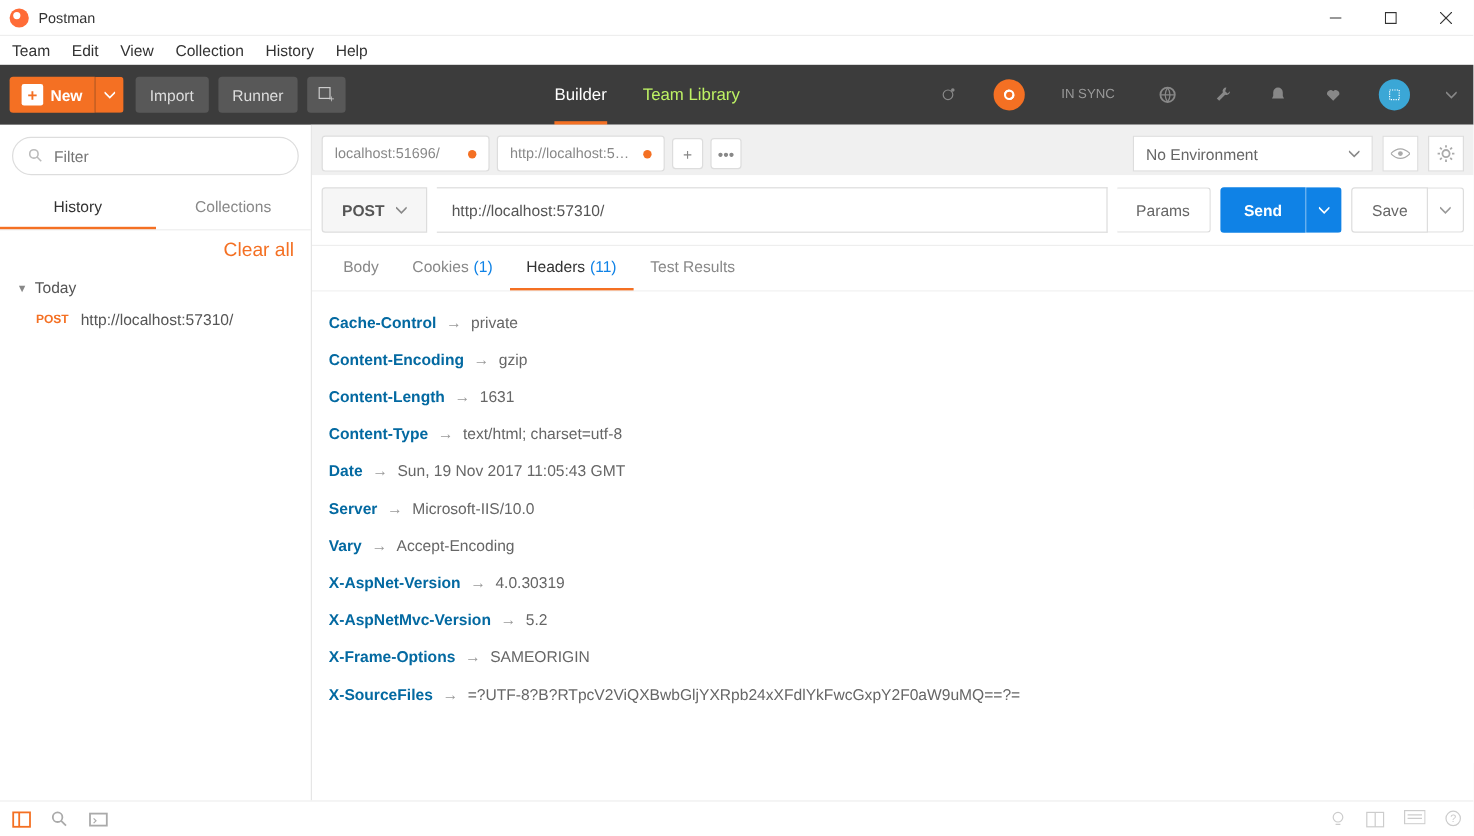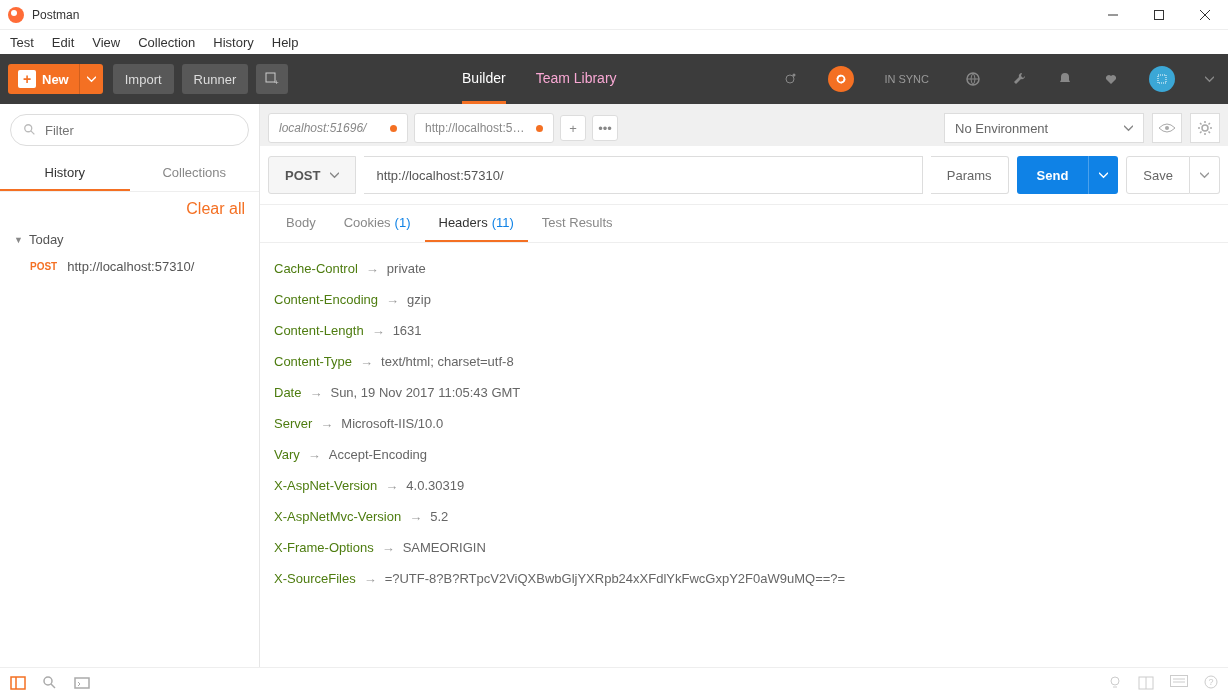--- a/index.html
+++ b/index.html
@@ -11,21 +11,21 @@
 .titlebar .winbtn { width: 46px; height: 30px; display:flex; align-items:center; justify-content:center; color:#333;}
 .winbtn svg{width:10px;height:10px;}
 .menubar { height: 24px; display:flex; align-items:center; gap:18px; padding:0 10px; background:#fff; font-size:13px; color:#333;}
 .menubar span{cursor:default;}
 .toolbar { height: 50px; background:#3c3c3c; display:flex; align-items:center; padding:0 8px; color:#ccc;}
 .btn-new { background:#f47023; color:#fff; height:30px; display:flex; align-items:center; padding:0 10px; border-radius:3px 0 0 3px; font-weight:600; font-size:13px;}
 .btn-new .plus{width:18px;height:18px;background:#fff;color:#f47023;border-radius:2px;display:flex;align-items:center;justify-content:center;font-weight:bold;margin-right:6px;font-size:14px;}
 .btn-new-drop{width:24px;height:30px;background:#f47023;border-left:1px solid rgba(0,0,0,0.15);border-radius:0 3px 3px 0;display:flex;align-items:center;justify-content:center;margin-right:10px;}
 .btn-grey{height:30px;background:#585858;border-radius:3px;padding:0 12px;display:flex;align-items:center;color:#ddd;margin-right:8px;font-size:13px;}
 .center-tabs{flex:1;display:flex;justify-content:center;gap:30px;align-items:center;height:100%;}
-.center-tabs .tab{color:#f9a8d4;height:100%;display:flex;align-items:center;border-bottom:3px solid transparent;font-size:14px;}
+.center-tabs .tab{color:#bef264;height:100%;display:flex;align-items:center;border-bottom:3px solid transparent;font-size:14px;}
 .center-tabs .tab.active{color:#fff;border-bottom-color:#f47023;}
 .toolbar-right{display:flex;align-items:center;gap:30px;padding-right:6px;}
 .toolbar-right .ico{color:#888;}
 .sync-badge{width:26px;height:26px;border-radius:50%;background:#f47023;display:flex;align-items:center;justify-content:center;}
 .sync-badge svg{width:14px;height:14px;}
 .insync{color:#999;font-size:11px;margin-right:6px;}
 .avatar{width:26px;height:26px;border-radius:50%;background:#3ba7d6;display:flex;align-items:center;justify-content:center;}
 .app-body{flex:1;display:flex;min-height:0;}
 .sidebar{width:260px;border-right:1px solid #e6e6e6;display:flex;flex-direction:column;background:#fff;}
 .filter-wrap{padding:10px;}
@@ -58,21 +58,21 @@
 .save-btn{height:38px;border:1px solid #ddd;background:#fff;color:#666;padding:0 16px;display:flex;align-items:center;border-radius:3px 0 0 3px;justify-content:flex-end;}
 .save-drop{height:38px;width:30px;border:1px solid #ddd;border-left:none;display:flex;align-items:center;justify-content:center;border-radius:0 3px 3px 0;color:#999;}
 .resp-tabs{display:flex;align-items:center;height:38px;padding:0 12px;border-bottom:1px solid #eee;background:#fff;}
 .rtab{padding:0 14px;height:100%;display:flex;align-items:center;color:#888;gap:4px;border-bottom:2px solid transparent;font-size:13px;}
 .rtab.active{color:#333;border-bottom-color:#f47023;}
 .rtab .count{color:#0f82e6;}
 .resp-meta{margin-left:auto;display:flex;gap:18px;font-size:12px;color:#888;}
 .resp-meta .val{color:#0f82e6;}
 .headers-list{padding:10px 14px;background:#fff;flex:1;overflow:auto;}
 .hdr-row{display:flex;align-items:center;padding:8px 0;font-size:13px;}
-.hdr-row .k{color:#4d7c0f;font-weight:400;}
+.hdr-row .k{color:#0369a1;font-weight:700;}
 .hdr-row .arrow{color:#999;margin:0 8px;}
 .hdr-row .v{color:#666;}
 .statusbar{height:30px;border-top:1px solid #eee;display:flex;align-items:center;padding:0 10px;gap:16px;color:#aaa;}
 .statusbar .right{margin-left:auto;display:flex;gap:16px;}
 svg{display:block;}
 .caret-svg{width:9px;height:9px;}
 </style>
 </head>
 <body>
 
@@ -91,21 +91,21 @@
     </div>
   <div class="winbtn">
       <svg viewBox="0 0 10 10">
         <line x1="0" y1="0" x2="10" y2="10" stroke="#333"></line>
         <line x1="10" y1="0" x2="0" y2="10" stroke="#333"></line>
       </svg>
     </div>
 </div>
 
 <div class="menubar">
-  <span>Test</span>
+  <span>Team</span>
   <span>Edit</span>
   <span>View</span>
   <span>Collection</span>
   <span>History</span>
   <span>Help</span>
 </div>
 
 <div class="toolbar">
   <div class="btn-new">
     <span class="plus">+</span>
@@ -212,21 +212,21 @@
     <div class="hist-item">
       <span class="method">POST</span>
       <span class="url">http://localhost:57310/</span>
     </div>
   </div>
 
   <div class="main">
 
     <div class="tabrow">
       <div class="reqtab" style="width:140px">
-        <span style="overflow:hidden;white-space:nowrap;text-overflow:ellipsis;flex:1;font-style:italic;">localhost:51696/</span>
+        <span style="overflow:hidden;white-space:nowrap;text-overflow:ellipsis;flex:1;">localhost:51696/</span>
         <span class="dot"></span>
       </div>
       <div class="reqtab" style="width:140px">
         <span style="overflow:hidden;white-space:nowrap;text-overflow:ellipsis;flex:1;">http://localhost:57310</span>
         <span class="dot"></span>
       </div>
       <div class="tab-add">
           <span>+</span>
         </div>
       <div class="tab-more">•••</div>

